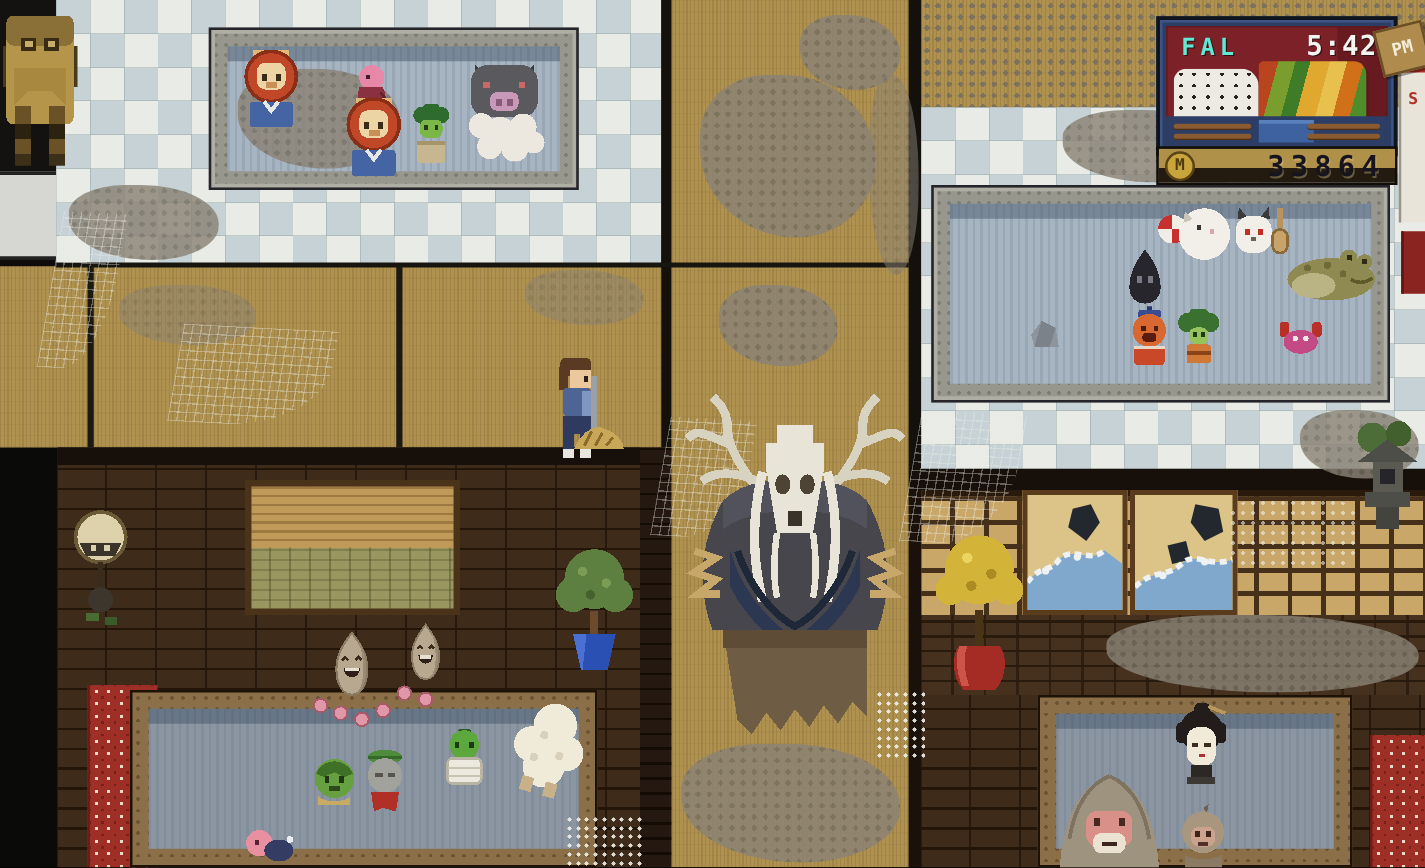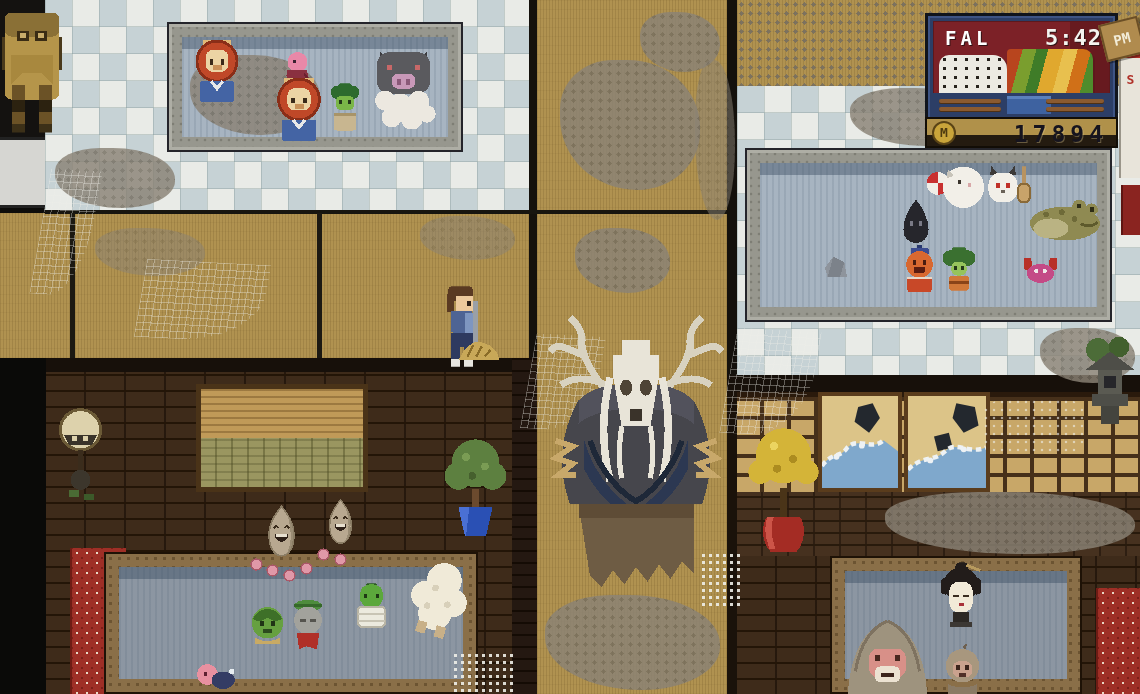--- a/index.html
+++ b/index.html
@@ -64,21 +64,21 @@
 
   
   .sprite{position:absolute;overflow:visible;shape-rendering:crispEdges;}
 
   
   #hud-panel{left:925px;top:13px;width:193px;height:112px;background:#2c3e66;
     border:3px solid #10141c;box-shadow:inset 0 0 0 2px #3e5484;z-index:40;}
   #hud-food-window{position:absolute;left:5px;top:5px;right:5px;height:76px;background:#7c2127;
     box-shadow:inset 0 0 0 1px #5e181c, inset -40px 0 0 rgba(40,8,8,.25);overflow:hidden;}
   #season-text{position:absolute;left:12px;top:6px;font-size:19px;font-weight:bold;
-    color:#ffffff;letter-spacing:4px;text-shadow:1px 1px 0 #2e1214;}
+    color:#5eead4;letter-spacing:4px;text-shadow:1px 1px 0 #2e1214;}
   #time-text{position:absolute;right:8px;top:4px;font-size:22px;font-weight:bold;
     color:#f4f4f0;letter-spacing:1px;text-shadow:1px 1px 0 #2e1214;}
   #rice-mound{position:absolute;left:6px;top:34px;width:68px;height:40px;background:#eceae2;
     border-radius:10px 14px 2px 2px;background-image:radial-gradient(#26221c 1.6px, transparent 1.8px);
     background-size:11px 9px;box-shadow:2px 2px 0 #5e181c;}
   #veggies{position:absolute;left:74px;top:28px;width:86px;height:46px;background:
     linear-gradient(105deg,#b8451e 0 16%, #7a9e2e 16% 30%, #3f7c28 30% 42%, #e0a82e 42% 58%,
     #e8c04e 58% 72%, #d07018 72% 86%, #4f8c2c 86% 100%);border-radius:4px 10px 0 0;
     box-shadow:2px 2px 0 #5e181c;}
   #chopsticks-row{position:absolute;left:5px;right:5px;bottom:5px;height:24px;background:#2c3e66;}
@@ -320,21 +320,21 @@
     <div id="chopsticks-row">
       <div class="stick" style="left:6px;top:6px;width:62px;"></div>
       <div class="stick" style="left:6px;top:14px;width:62px;"></div>
       <div id="water-chip"></div>
       <div class="stick" style="right:6px;top:6px;width:58px;"></div>
       <div class="stick" style="right:6px;top:14px;width:58px;"></div>
     </div>
   </div>
   <div id="money-bar" class="abs">
     <div id="coin">M</div>
-    <span id="money-text">17894</span>
+    <span id="money-text">33864</span>
   </div>
   <div id="pm-tag" class="abs">PM</div>
   <div id="calendar-strip" class="abs">
     <div class="cal-head"></div>
     <span id="calendar-letter">S</span>
   </div>
   <div id="book-spine" class="abs"></div>
 
   <svg width="0" height="0" style="position:absolute" aria-hidden="true">
     <defs>

